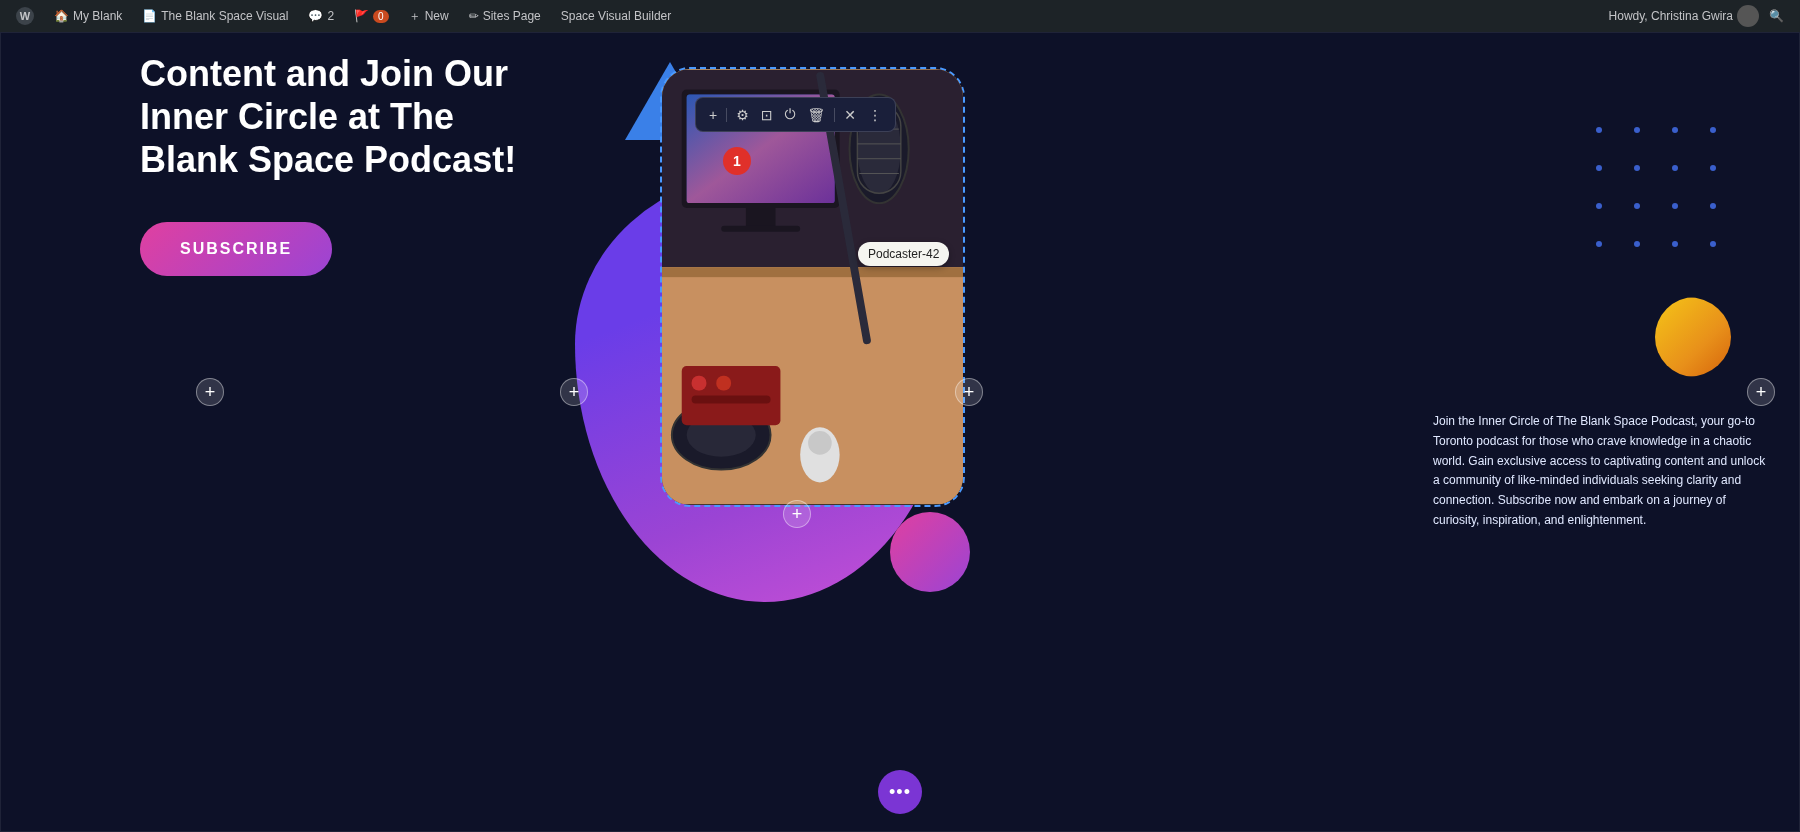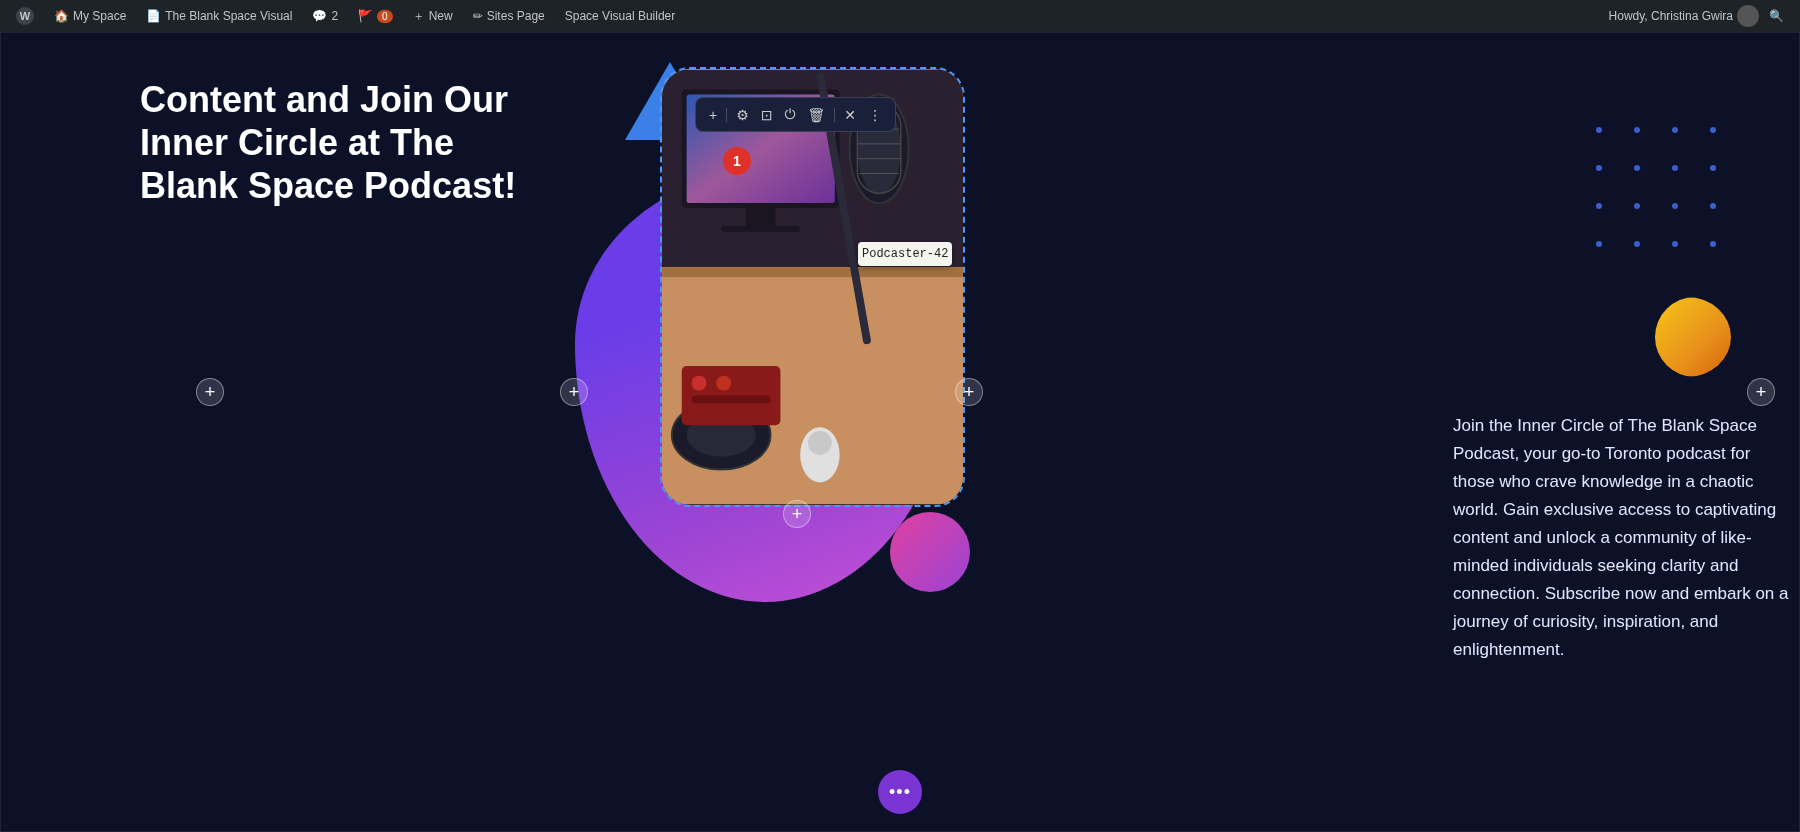--- a/index.html
+++ b/index.html
@@ -95,21 +95,20 @@
       top: 20px;
       left: 140px;
       width: 420px;
     }
     #left-title {
       color: #fff;
       font-size: 36px;
       font-weight: 700;
       line-height: 1.2;
       margin-bottom: 40px;
-      margin-top: 26px;
     }
     #subscribe-btn {
       background: linear-gradient(135deg, #e040a0 0%, #9b44d4 100%);
       color: #fff;
       border: none;
       border-radius: 50px;
       padding: 18px 40px;
       font-size: 16px;
       font-weight: 700;
       letter-spacing: 2px;
@@ -210,26 +209,25 @@
     }
 
     
     #tooltip {
       position: absolute;
       top: 210px;
       left: 858px;
       background: #f5f5f0;
       color: #222;
       font-size: 12px;
-      padding: 5px 4px;
-      border-radius: 4px;
+      padding: 5px 10px;
+      border-radius: 12px;
       z-index: 30;
       white-space: nowrap;
       box-shadow: 0 2px 6px rgba(0,0,0,0.3);
-      font-family: Liberation Mono, monospace;
     }
 
     
     #image-center-add {
       position: absolute;
       top: 468px;
       left: 783px;
       z-index: 15;
     }
 
@@ -255,24 +253,24 @@
       width: 80px; height: 80px;
       border-radius: 50%;
       background: linear-gradient(135deg, #f5c518 0%, #e8901a 60%, #d4600a 100%);
       clip-path: ellipse(55% 50% at 40% 50%);
     }
 
     
     #right-text {
       position: absolute;
       top: 380px;
-      right: 7px;
+      right: 27px;
       width: 340px;
       color: #e0e8ff;
-      font-size: 17px;
+      font-size: 12px;
       line-height: 1.65;
     }
 
     
     #bottom-dots-btn {
       position: absolute;
       bottom: 18px;
       left: 50%;
       transform: translateX(-50%);
       width: 44px; height: 44px;
@@ -293,21 +291,21 @@
   </style>
 </head>
 <body>
 
 <div id="admin-bar">
   <div class="ab-item">
     <div class="wp-logo-icon">W</div>
   </div>
   <div class="ab-item">
     <span>🏠</span>
-    <span>My Space</span>
+    <span>My Blank</span>
   </div>
   <div class="ab-item">
     <span>📄</span>
     <span>The Blank Space Visual</span>
   </div>
   <div class="ab-item">
     <span>💬</span>
     <span>2</span>
   </div>
   <div class="ab-item">
@@ -341,20 +339,21 @@
   <div id="purple-blob"></div>
 
   <div id="blue-triangle"></div>
 
   <div id="pink-circle"></div>
 
   <div id="golden-crescent"></div>
 
   <div id="left-content">
     <h1 id="left-title">Content and Join Our Inner Circle at The Blank Space Podcast!</h1>
+    <button id="subscribe-btn">SUBSCRIBE</button>
   </div>
 
   <div id="image-card">
     <div id="mic-image">
       
       <svg width="100%" height="100%" viewBox="0 0 305 440" xmlns="http://www.w3.org/2000/svg">
 
         <rect width="305" height="440" fill="#b8864a"></rect>
         <rect y="0" width="305" height="200" fill="#2a2030"></rect>
 

